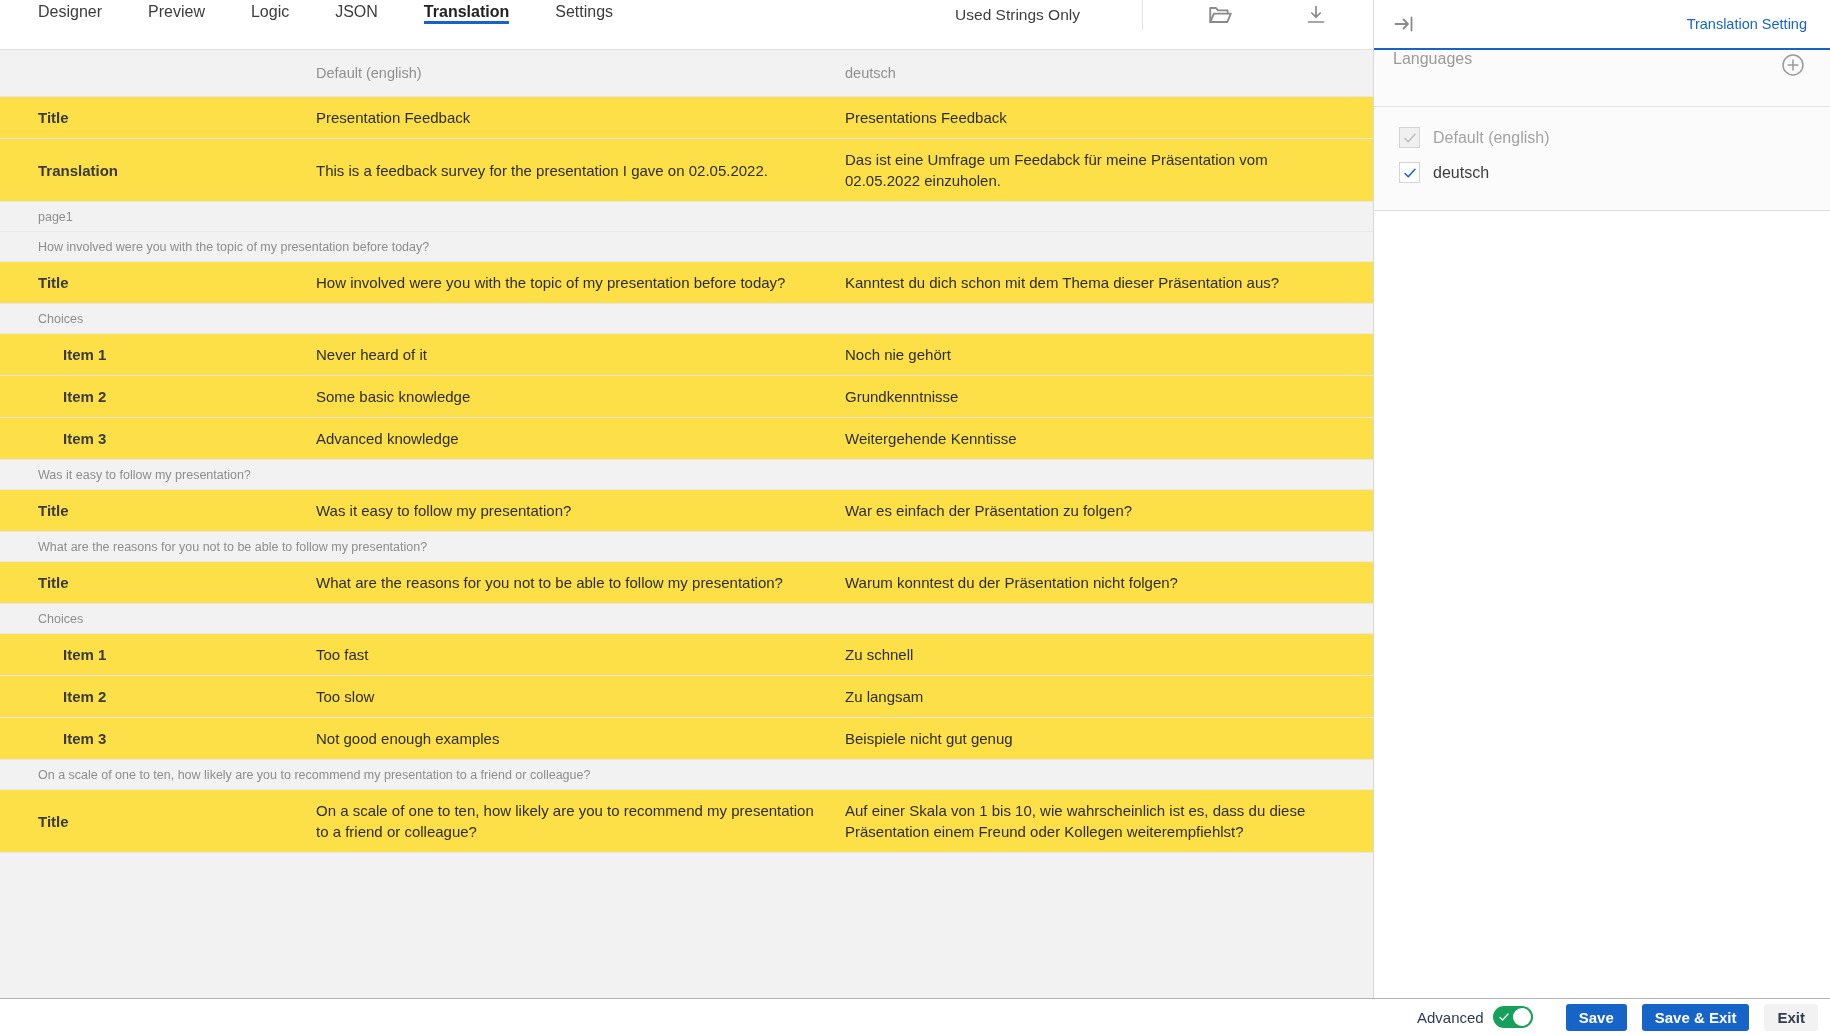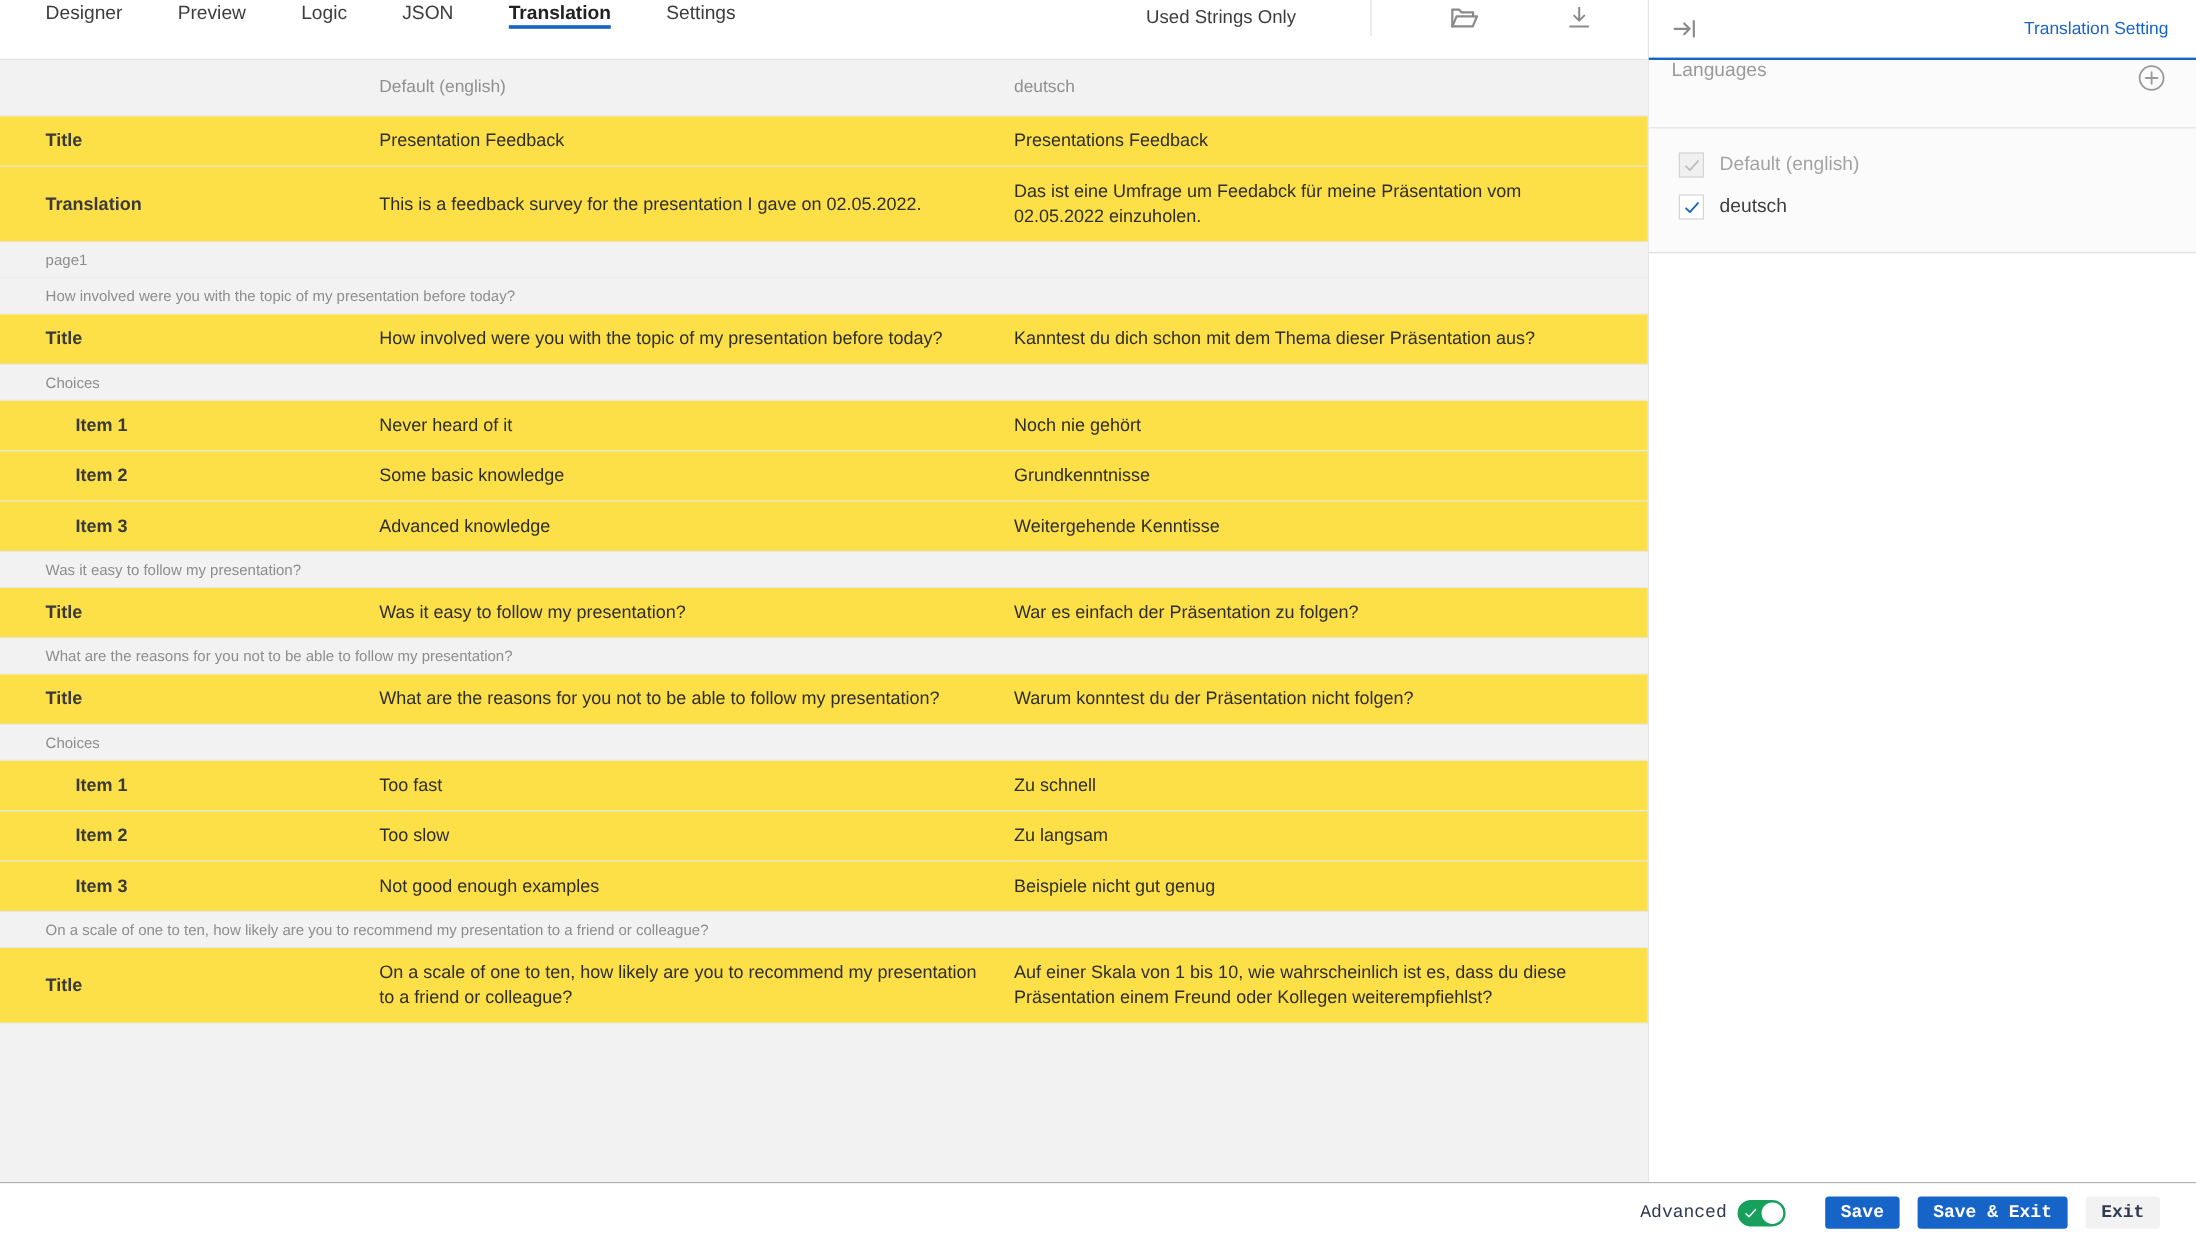--- a/index.html
+++ b/index.html
@@ -60,22 +60,22 @@
   .lang-item { height:35px; display:flex; align-items:center; padding-left:25px; cursor:pointer; }
   .cbx { width:21px; height:21px; border:1px solid #d4d4d4; background:#fff; display:flex;
          align-items:center; justify-content:center; flex:0 0 auto; }
   .cbx svg { stroke:var(--accent); fill:none; stroke-width:2.6; stroke-linecap:round; stroke-linejoin:round; }
   .lang-item.disabled .cbx { background:#f0f0f0; }
   .lang-item.disabled .cbx svg { stroke:#bdbdbd; }
   .lang-label { margin-left:13px; font-size:16px; color:#3d3d3d; }
   .lang-item.disabled .lang-label { color:#a3a3a3; }
 
   
-  .footer { height:50px; flex:0 0 auto; background:#fff; border-top:1px solid #b3b3b3;
-            display:flex; align-items:center; justify-content:flex-end; padding-right:30px;font-family:Liberation Mono, monospace; }
+  .footer { height:37px; flex:0 0 auto; background:#fff; border-top:1px solid #b3b3b3;
+            display:flex; align-items:center; justify-content:flex-end; padding-right:12px; }
   .adv-group { display:flex; align-items:center; margin-right:18px; }
   .adv-label { font-size:15px; color:#2e3b52; margin-right:9px; }
   .toggle { width:40px; height:22px; border-radius:11px; background:var(--green); position:relative; cursor:pointer; }
   .toggle svg { position:absolute; left:5px; top:5px; stroke:#fff; fill:none; stroke-width:2.4;
                 stroke-linecap:round; stroke-linejoin:round; }
   .toggle .knob { position:absolute; top:2px; right:2px; width:18px; height:18px; border-radius:50%; background:#fff; }
   .btn { height:27px; display:flex; align-items:center; padding:0 13px; border:none; border-radius:3px;
          font-family:inherit; font-size:15px; font-weight:600; cursor:pointer; margin-left:15px; }
   .btn.primary { background:var(--accent); color:#fff; }
   .btn.plain { background:#f2f2f2; color:#2e3b52; }

